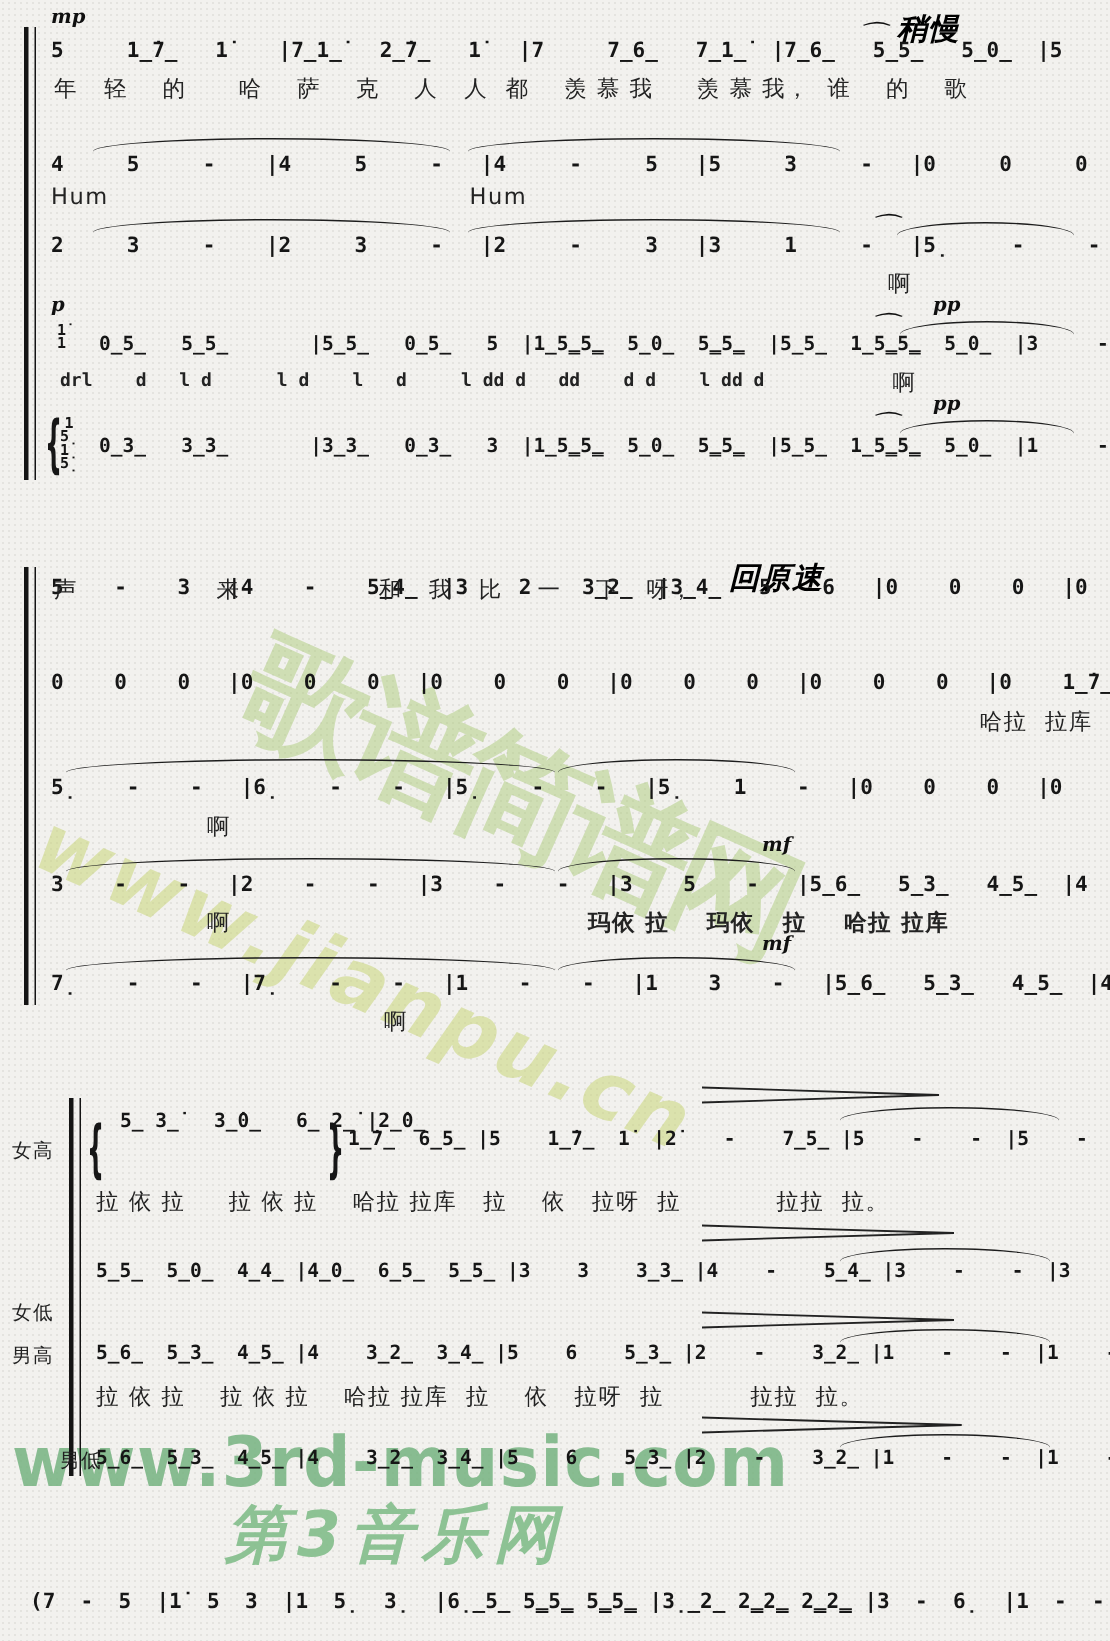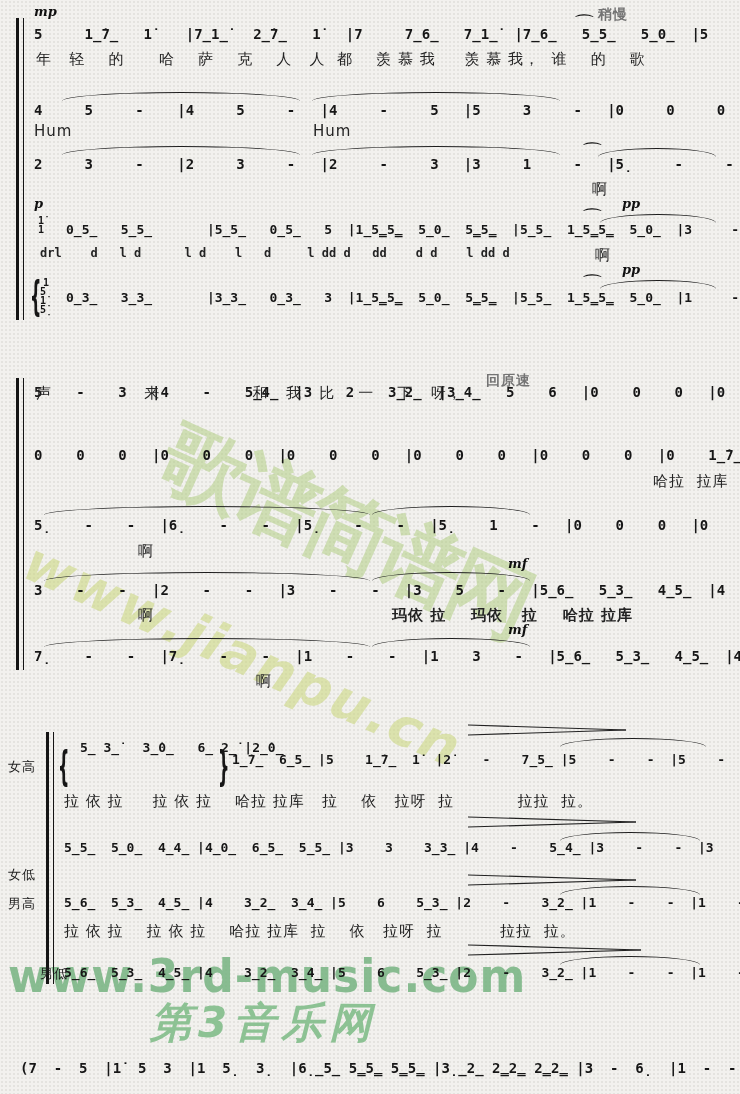--- a/index.html
+++ b/index.html
@@ -21,21 +21,21 @@
     color:#232323;letter-spacing:1px;line-height:18px;
   }
   .syl{
     font-family:"DejaVu Sans Mono",monospace;font-size:12px;font-weight:bold;
     white-space:pre;color:#232323;
   }
   .dyn{
     font-family:"DejaVu Serif",serif;font-style:italic;font-weight:bold;
     font-size:13px;color:#101010;
   }
-  .tempo{font-size:14px;font-weight:bold;color:#737373;letter-spacing:1px;}
+  .tempo{font-size:20px;font-weight:bold;color:#000000;letter-spacing:1px;font-style:italic;}
   .fermata{font-size:13px;font-weight:bold;color:#101010;transform:scaleX(1.6);display:inline-block;}
   .ah{font-size:15px;color:#232323;}
   .vlabel{font-size:13px;color:#202020;letter-spacing:1px;}
   .arc{border-top:1.6px solid #1d1d1d;border-radius:100%/18px 18px 0 0;height:10px;}
   .bracket{width:4px;border-left:3px solid #141414;border-right:1.2px solid #141414;}
   .brace{font-family:"DejaVu Sans",sans-serif;font-weight:bold;color:#161616;display:inline-block;transform:scaleY(2.6);font-size:16px;}
   .chordcol{display:inline-flex;flex-direction:column;align-items:center;line-height:9px;
     font-family:"DejaVu Sans Mono",monospace;font-weight:bold;font-size:10px;color:#161616;}
   .stackcol{display:inline-flex;flex-direction:column;line-height:22px;}
   .wm-cn{

